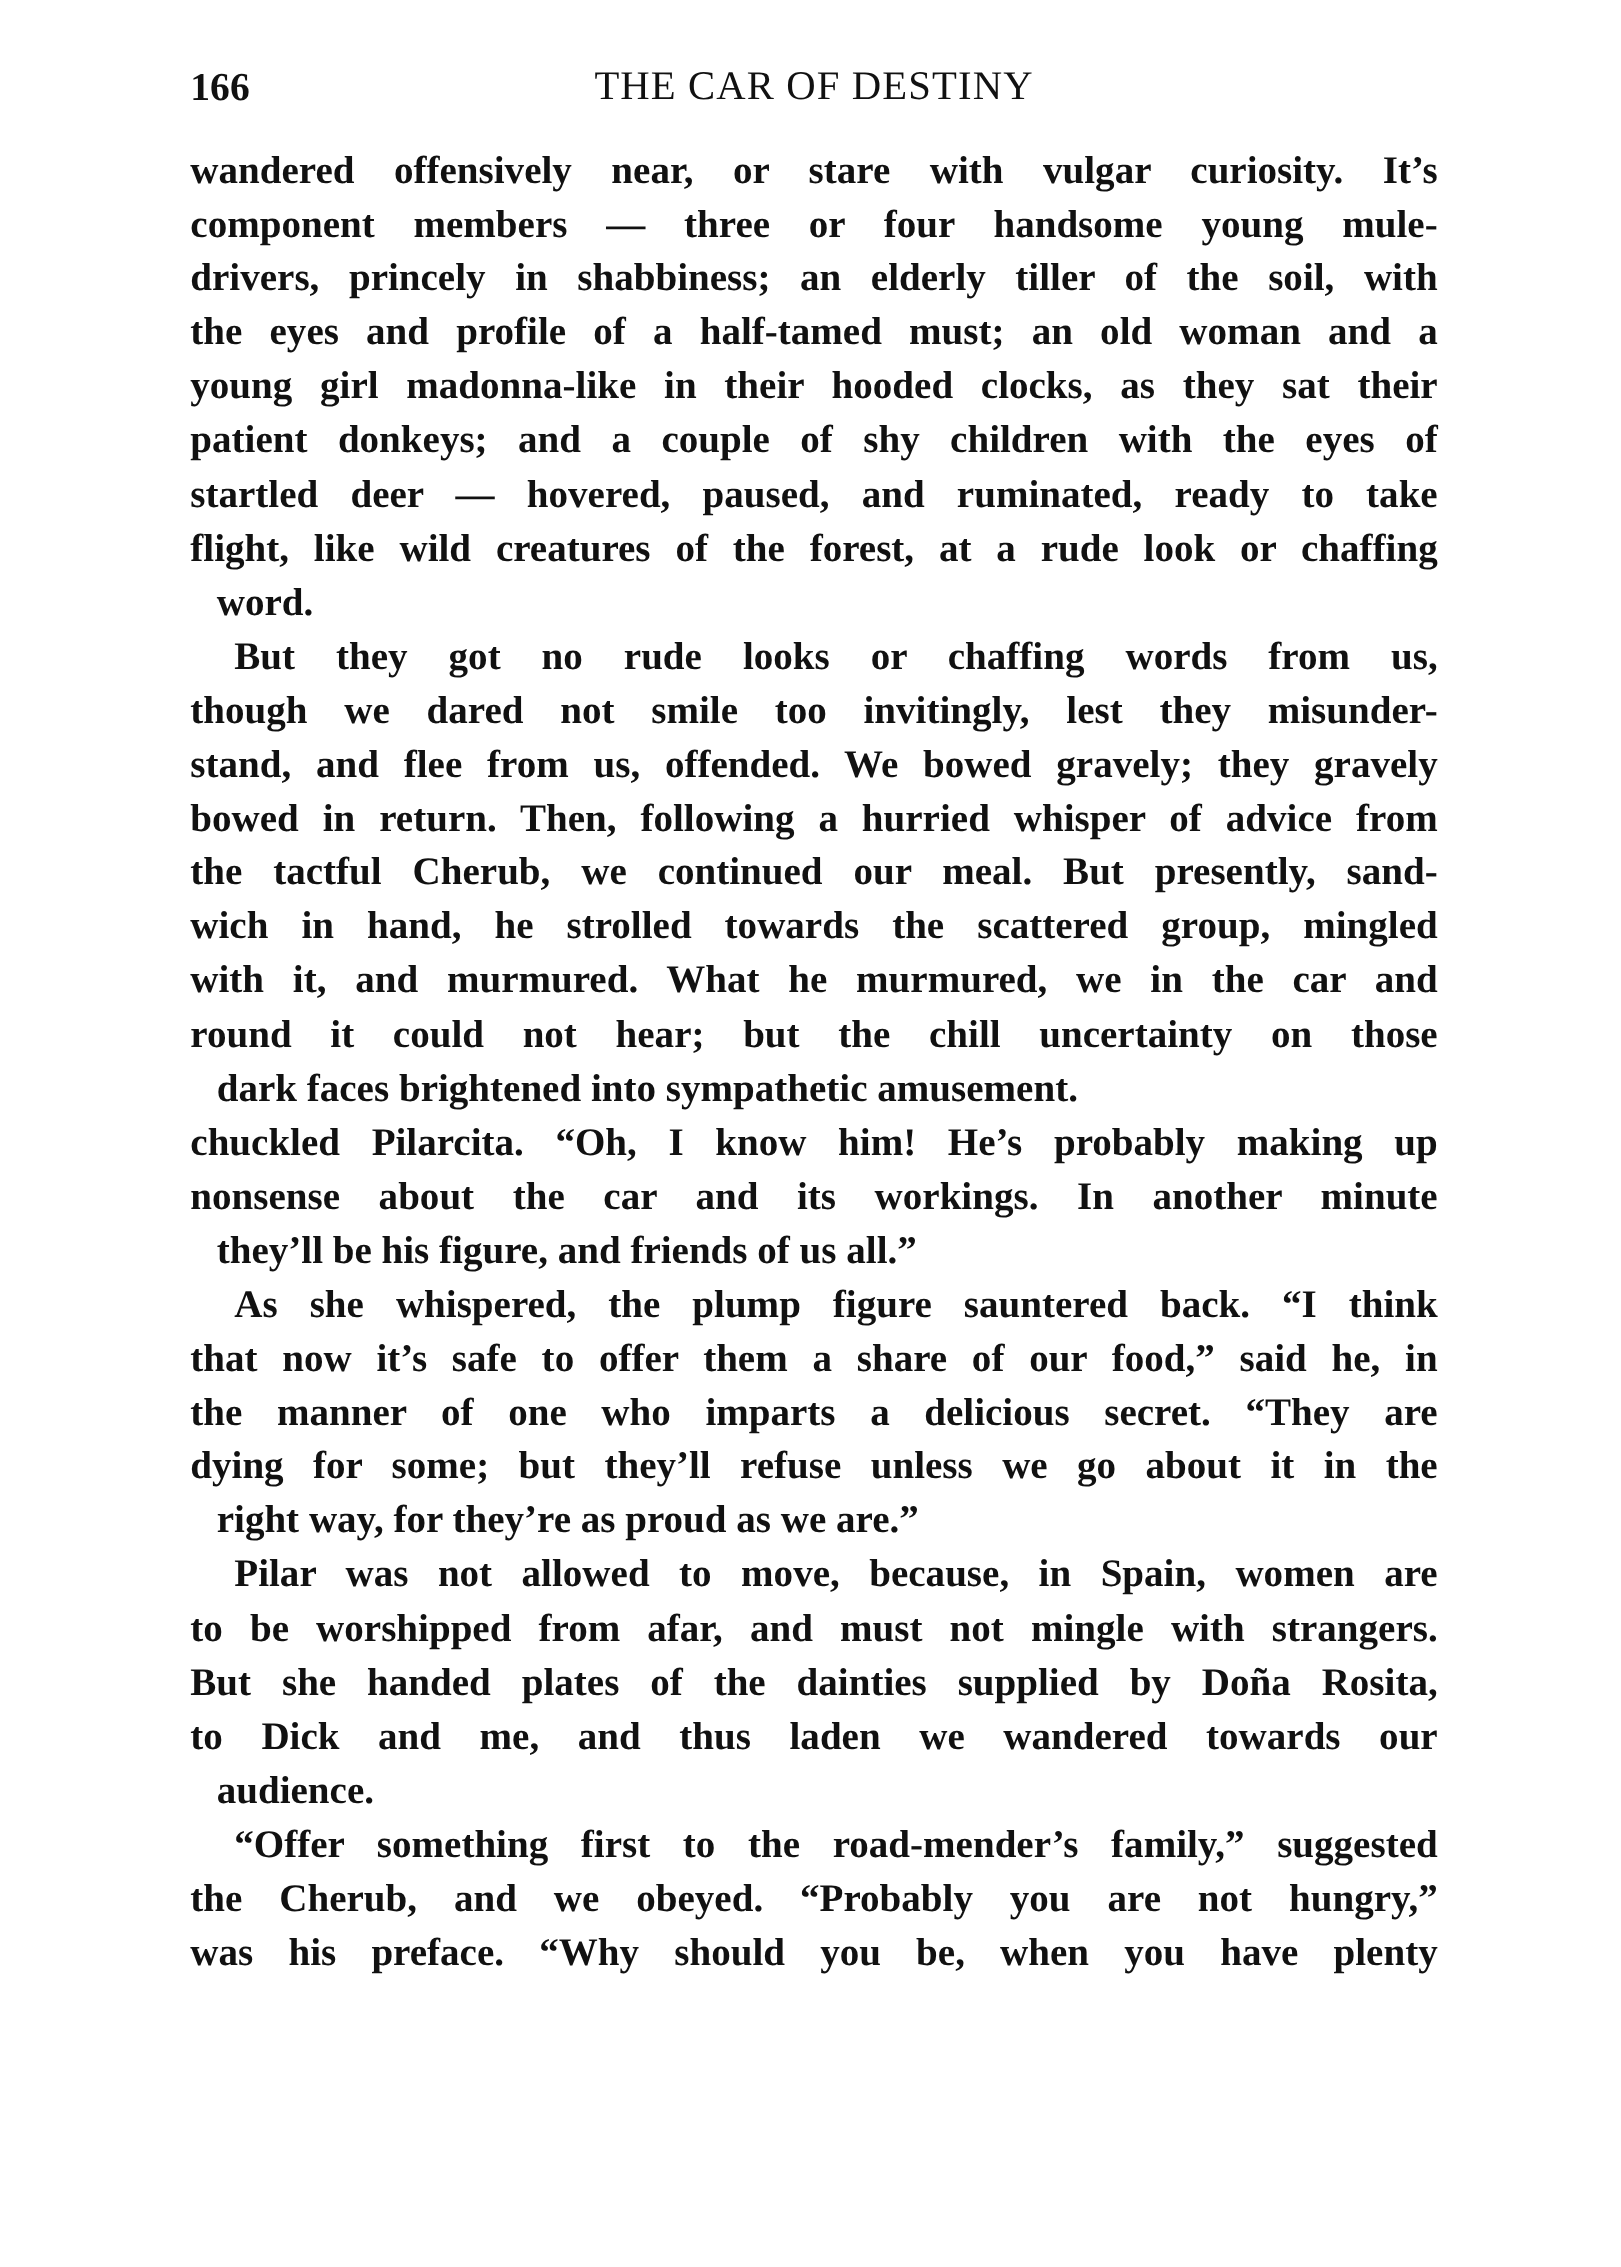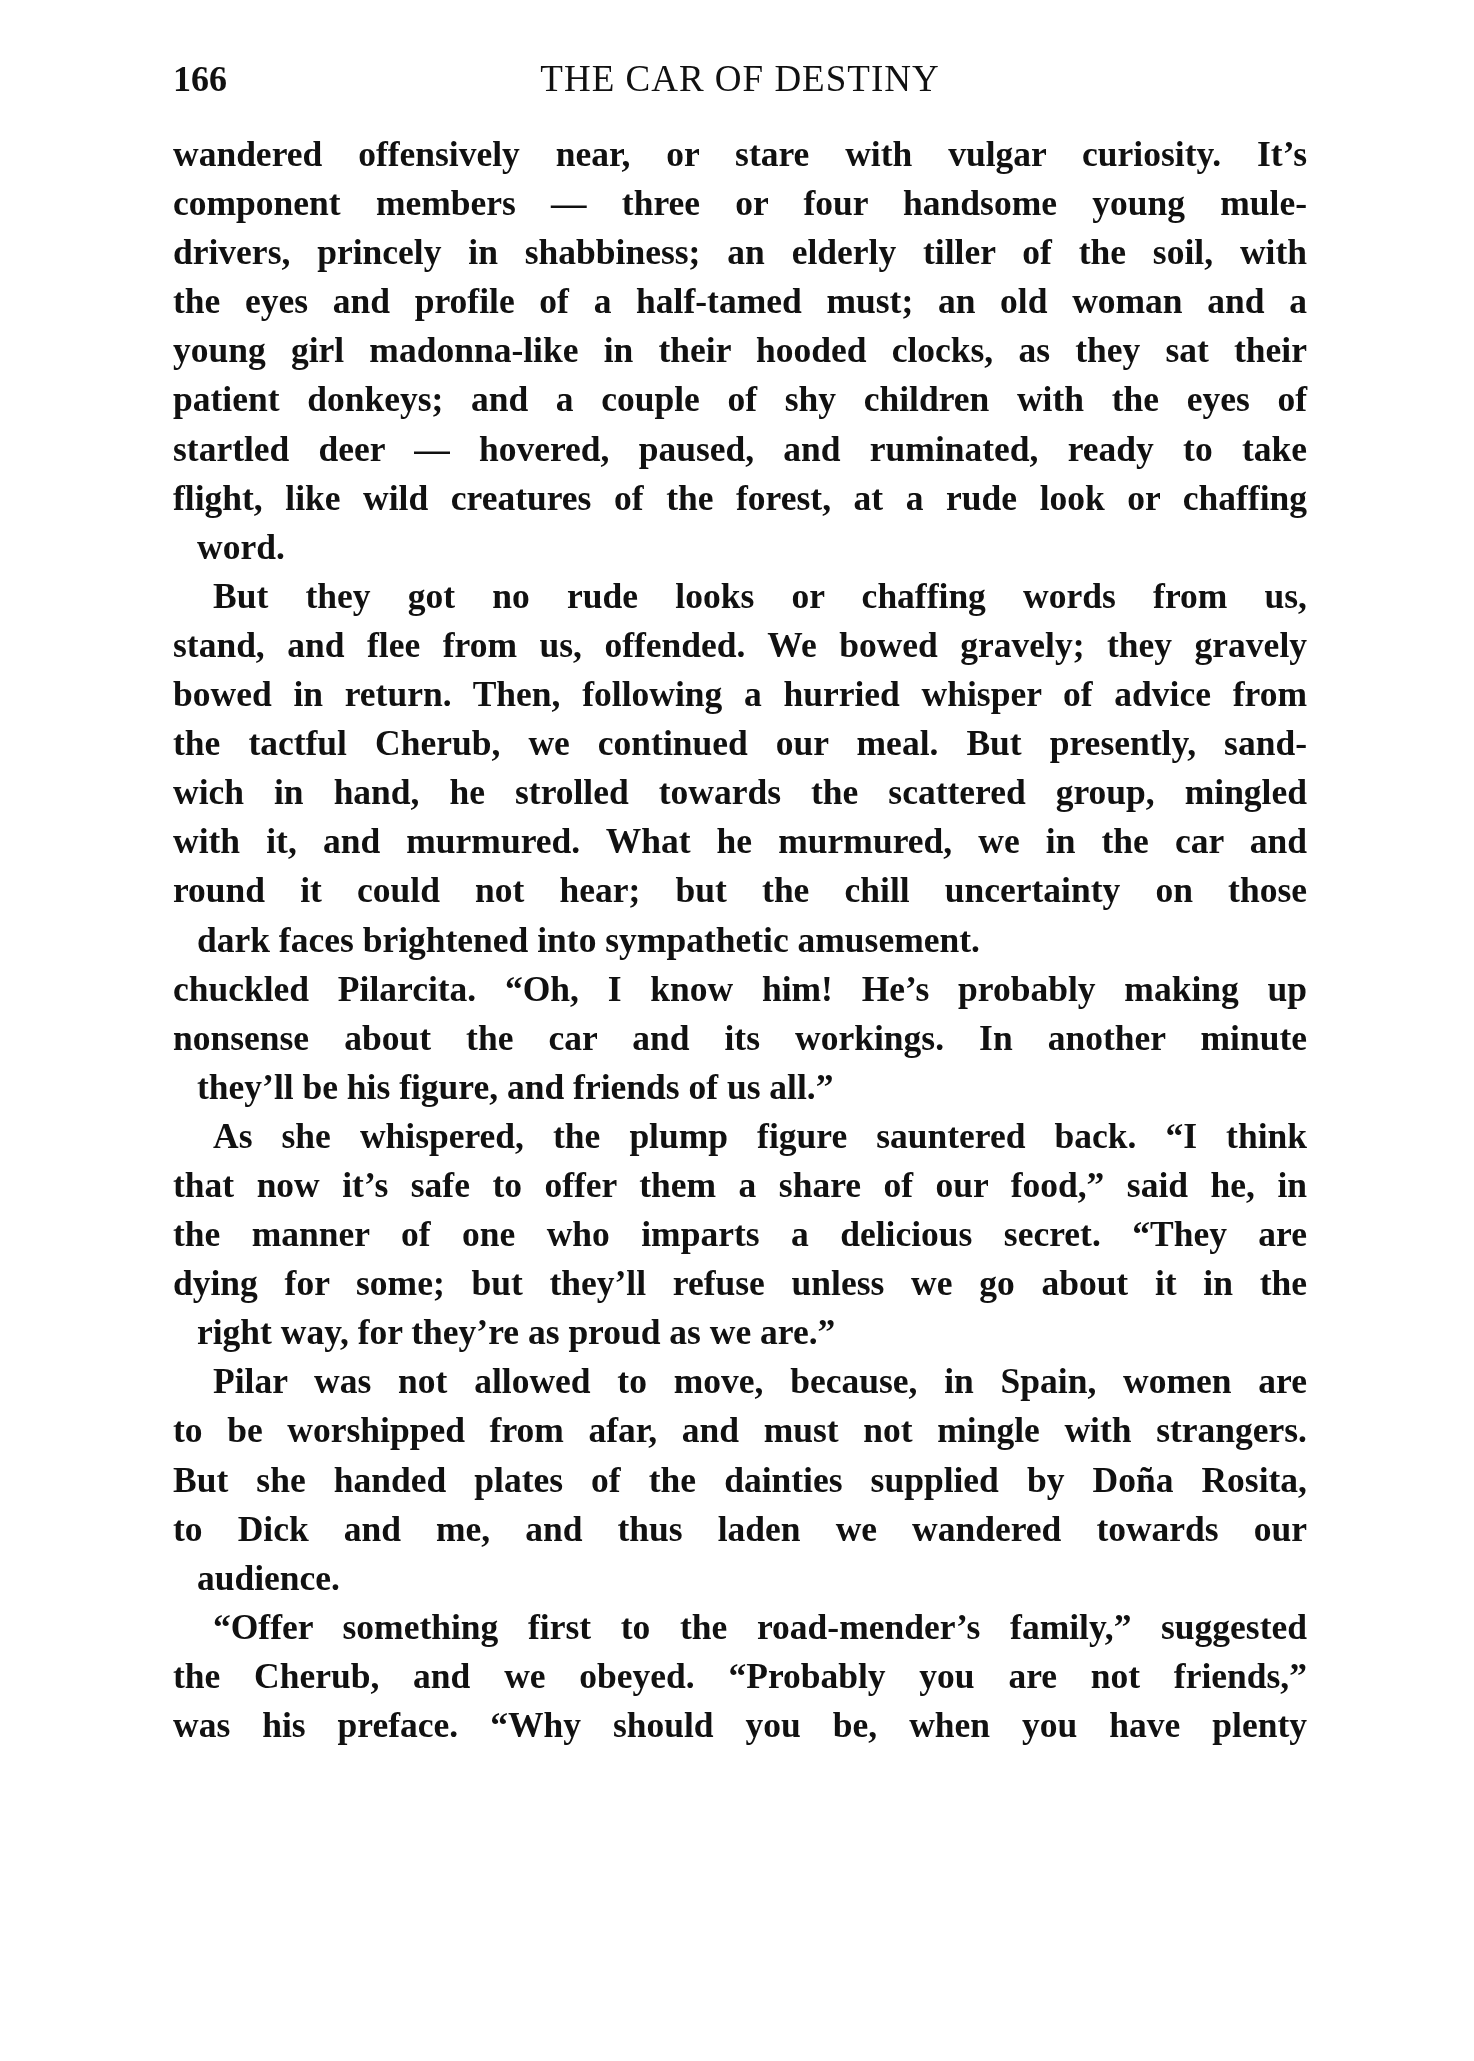--- a/index.html
+++ b/index.html
@@ -27,20 +27,21 @@
       <span class="line">wandered offensively near, or stare with vulgar curiosity. It’s</span>
       <span class="line">component members — three or four handsome young mule-</span>
       <span class="line">drivers, princely in shabbiness; an elderly tiller of the soil, with</span>
       <span class="line">the eyes and profile of a half-tamed must; an old woman and a</span>
       <span class="line">young girl madonna-like in their hooded clocks, as they sat their</span>
       <span class="line">patient donkeys; and a couple of shy children with the eyes of</span>
       <span class="line">startled deer — hovered, paused, and ruminated, ready to take</span>
       <span class="line">flight, like wild creatures of the forest, at a rude look or chaffing</span>
       <span class="line last">word.</span>
       <span class="line indent">But they got no rude looks or chaffing words from us,</span>
+      <span class="line">though we dared not smile too invitingly, lest they misunder-</span>
       <span class="line">stand, and flee from us, offended. We bowed gravely; they gravely</span>
       <span class="line">bowed in return. Then, following a hurried whisper of advice from</span>
       <span class="line">the tactful Cherub, we continued our meal.  But presently, sand-</span>
       <span class="line">wich in hand, he strolled towards the scattered group, mingled</span>
       <span class="line">with it, and murmured.  What he murmured, we in the car and</span>
       <span class="line">round it could not hear; but the chill uncertainty on those</span>
       <span class="line last">dark faces brightened into sympathetic amusement.</span>
       <span class="line">chuckled Pilarcita. “Oh, I know him! He’s probably making up</span>
       <span class="line">nonsense about the car and its workings. In another minute</span>
       <span class="line last">they’ll be his figure, and friends of us all.”</span>
@@ -48,16 +49,16 @@
       <span class="line">that now it’s safe to offer them a share of our food,” said he, in</span>
       <span class="line">the manner of one who imparts a delicious secret. “They are</span>
       <span class="line">dying for some; but they’ll refuse unless we go about it in the</span>
       <span class="line last">right way, for they’re as proud as we are.”</span>
       <span class="line indent">Pilar was not allowed to move, because, in Spain, women are</span>
       <span class="line">to be worshipped from afar, and must not mingle with strangers.</span>
       <span class="line">But she handed plates of the dainties supplied by Doña Rosita,</span>
       <span class="line">to Dick and me, and thus laden we wandered towards our</span>
       <span class="line last">audience.</span>
       <span class="line indent">“Offer something first to the road-mender’s family,” suggested</span>
-      <span class="line">the Cherub, and we obeyed. “Probably you are not friends,”</span>
+      <span class="line">the Cherub, and we obeyed. “Probably you are not hungry,”</span>
       <span class="line">was his preface. “Why should you be, when you have plenty</span>
     </div>
 </div>
 
 </body></html>

